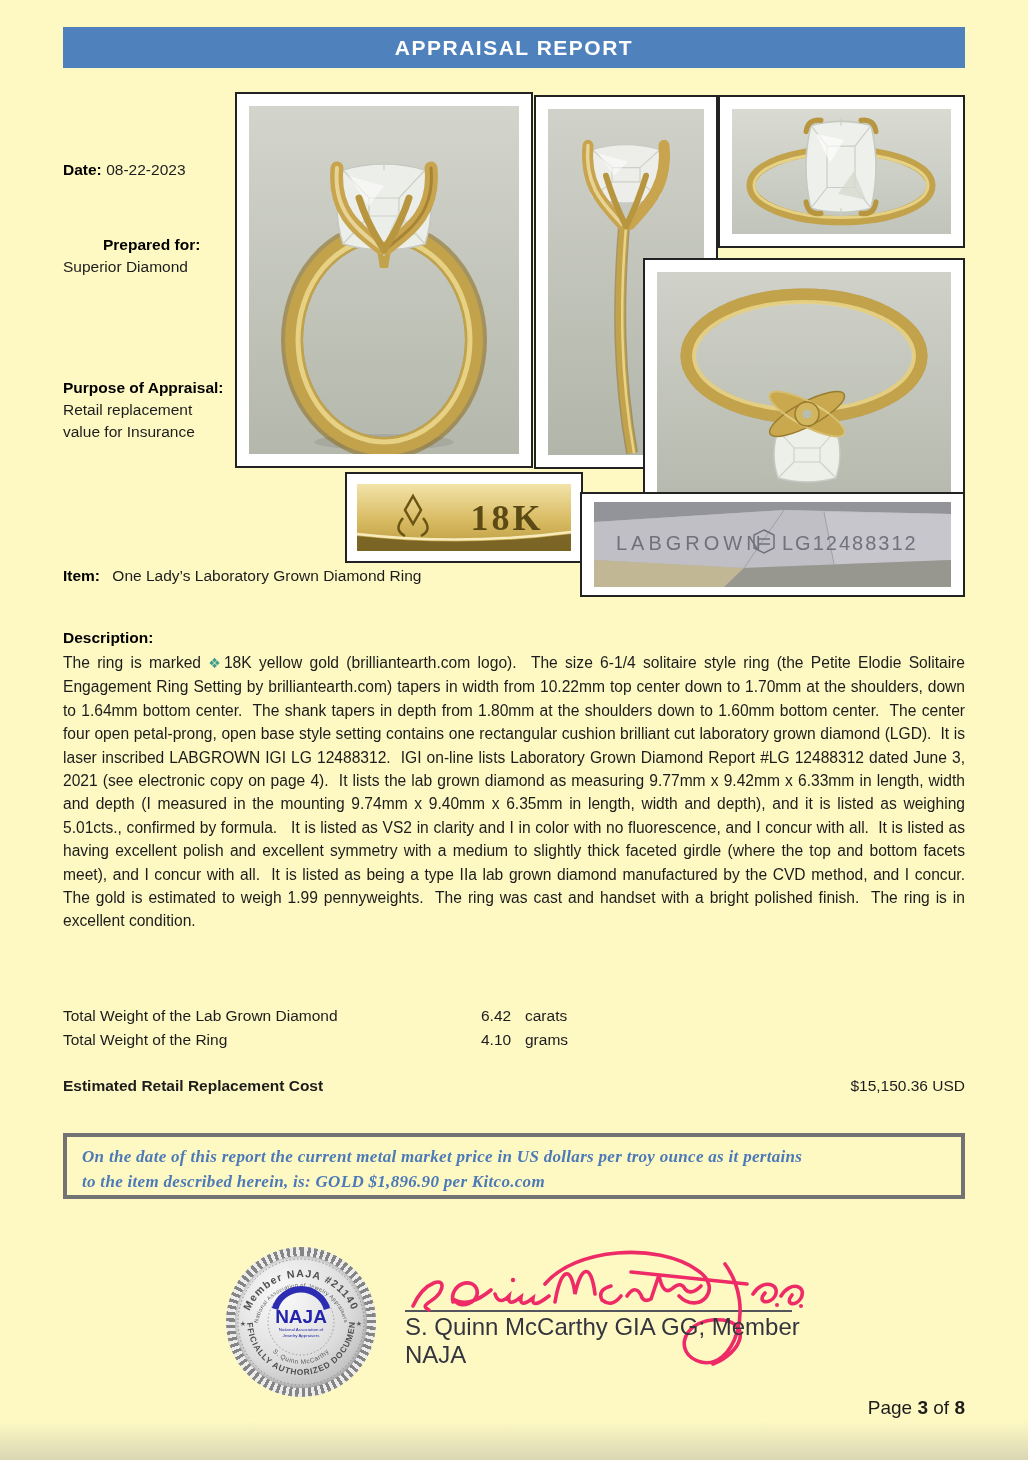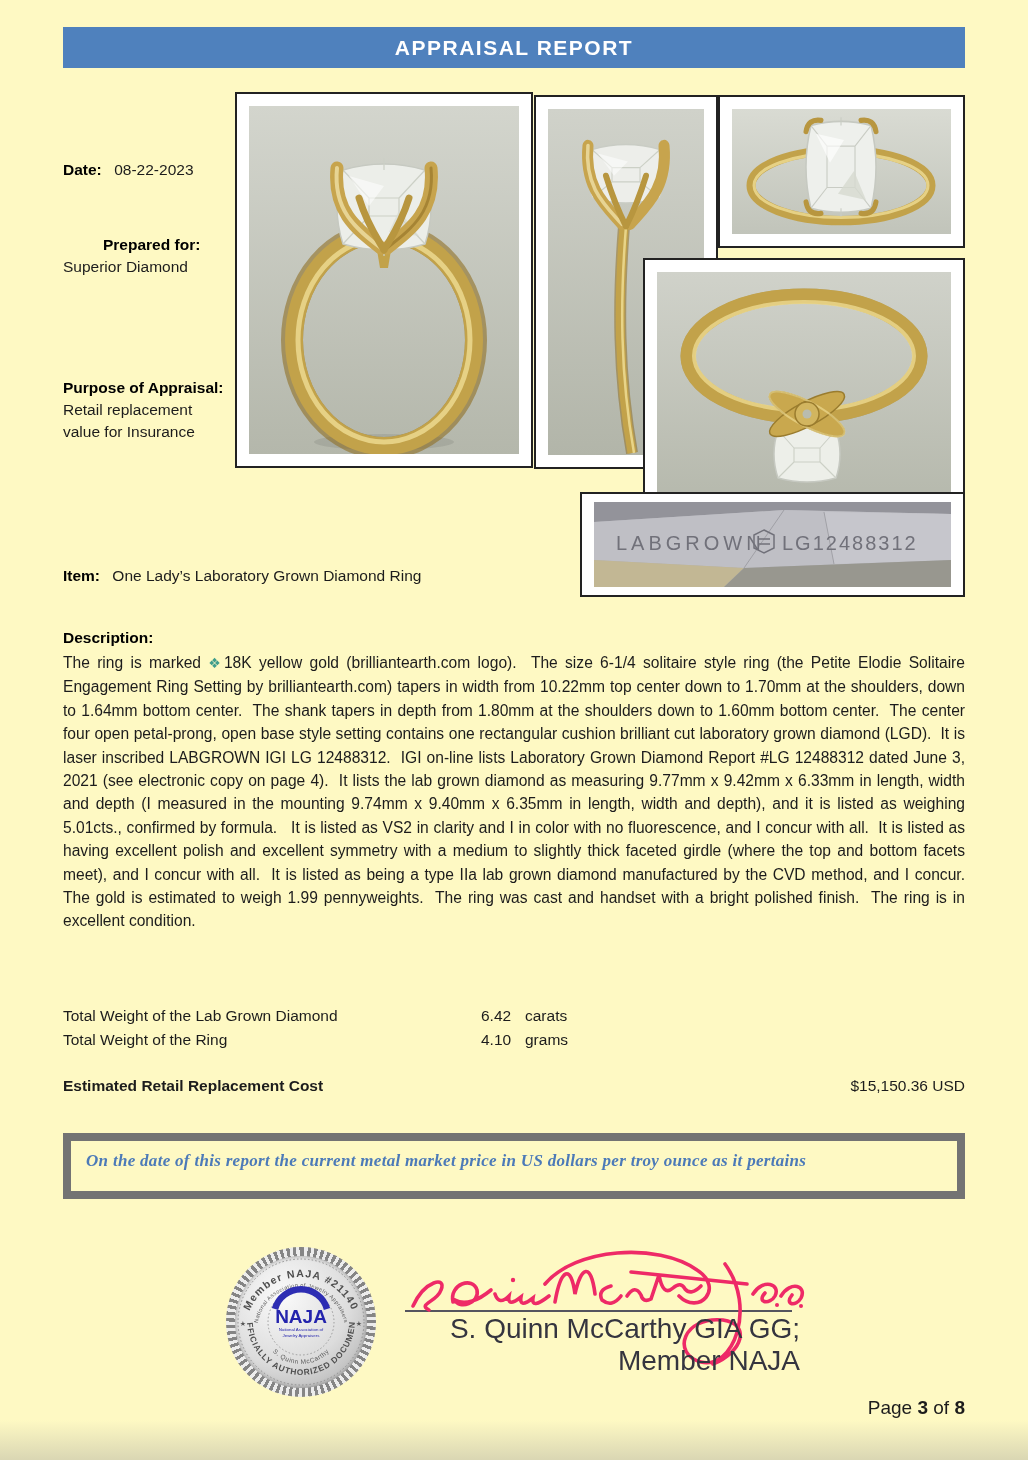--- a/index.html
+++ b/index.html
@@ -22,52 +22,52 @@
   .desc{left:63px;top:651px;width:902px;font-size:15.6px;line-height:23.4px;
         text-align:justify;white-space:pre-wrap;}
   .belogo{color:#3f9d8c;font-size:14px;}
   
   .trow{display:flex;font-size:15.5px;line-height:24px;}
   .trow .c1{width:418px;}
   .trow .c2{width:44px;}
   .estrow{left:63px;top:1077px;width:902px;display:flex;justify-content:space-between;font-size:15.5px;}
   .estrow .elab{font-weight:bold;}
   
-  .notebox{left:63px;top:1133px;width:902px;height:66px;border:8px solid #737373;box-sizing:border-box;
+  .notebox{left:63px;top:1133px;width:902px;height:66px;border:4px solid #737373;box-sizing:border-box;
            padding:7px 15px;font-family:"Liberation Serif",serif;font-style:italic;font-weight:bold;
            color:#4c7ab8;font-size:17px;line-height:25px;letter-spacing:.3px;}
   
   .seal{left:226px;top:1247px;width:150px;height:150px;}
   .seal-burst{position:absolute;inset:0;border-radius:50%;
       background:repeating-conic-gradient(#858585 0deg 2.6deg,#ececec 2.6deg 5.2deg);}
   .seal-ring{position:absolute;inset:9px;border-radius:50%;
       background:radial-gradient(circle at 36% 30%,#fafafa 0%,#dcdcdc 55%,#a6a6a6 100%);
       box-shadow:inset 0 0 4px rgba(0,0,0,.35);}
   .seal svg{position:absolute;inset:0;}
   
   .sig-svg{left:395px;top:1250px;}
-  .sig-name{left:405px;top:1313px;width:395px;text-align:right;font-size:28px;color:#35353f;}
+  .sig-name{left:405px;top:1313px;width:395px;text-align:left;font-size:24px;color:#35353f;}
   
   .pagefoot{top:1397px;right:63px;font-size:19px;color:#1c1c1c;}
   .pagefoot b{font-weight:bold;}
   .bottom-shade{left:0;bottom:0;width:1028px;height:40px;
       background:linear-gradient(to bottom,rgba(160,160,160,0),rgba(150,150,150,.35));}
 </style>
 </head>
 <body>
 
 <div class="page">
 
   <div class="abs titlebar">
     <span>APPRAISAL REPORT</span>
   </div>
 
   <div class="abs" style="left:63px;top:161px;">
     <span class="lab">Date:</span>
-    <span class="val" style="margin-left:8px;">08-22-2023</span>
+    <span class="val" style="">08-22-2023</span>
   </div>
   <div class="abs lab" style="left:63px;top:236px;margin-left:40px;">Prepared for:</div>
   <div class="abs val" style="left:63px;top:258px;">Superior Diamond</div>
   <div class="abs lab" style="left:63px;top:379px;">Purpose of Appraisal:</div>
   <div class="abs val" style="left:63px;top:401px;">Retail replacement</div>
   <div class="abs val" style="left:63px;top:423px;">value for Insurance</div>
 
   <div class="pframe" style="left:235px;top:92px;width:298px;height:376px;z-index:1;">
     <svg viewBox="0 0 270 348" preserveAspectRatio="none">
       <defs>
@@ -150,20 +150,39 @@
       <path d="M121,158 Q150,150 179,158 Q187,182 179,206 Q150,214 121,206 Q113,182 121,158 Z" fill="#edefe9" stroke="#c6c9c1" stroke-width="1.5"></path>
       <path d="M121,158 L137,176 M179,158 L163,176 M121,206 L137,190 M179,206 L163,190 M137,176 H163 V190 H137 Z" stroke="#ccd0c6" stroke-width="1.1" fill="none"></path>
       <ellipse cx="150" cy="142" rx="42" ry="12" transform="rotate(28 150 142)" fill="#c9a84e" stroke="#9a7c2e" stroke-width="1.5"></ellipse>
       <ellipse cx="150" cy="142" rx="42" ry="12" transform="rotate(-28 150 142)" fill="#c9a84e" stroke="#9a7c2e" stroke-width="1.5"></ellipse>
       <ellipse cx="150" cy="142" rx="42" ry="12" transform="rotate(28 150 142)" fill="none" stroke="#ecd98f" stroke-width="2" opacity=".7"></ellipse>
       <circle cx="150" cy="142" r="12" fill="#d2b55f" stroke="#9a7c2e" stroke-width="1.5"></circle>
       <circle cx="150" cy="142" r="4.5" fill="#b9bcb0"></circle>
     </svg>
   </div>
 
+  <div class="pframe" style="left:345px;top:472px;width:238px;height:91px;padding:10px;z-index:2;">
+    <svg viewBox="0 0 214 67" preserveAspectRatio="none">
+      <defs>
+          <linearGradient id="bg5" x1="0" y1="0" x2="0" y2="1">
+        <stop offset="0" stop-color="#f2e3a8"></stop>
+            <stop offset=".55" stop-color="#d8ba62"></stop>
+            <stop offset="1" stop-color="#b99a3f"></stop>
+          </linearGradient>
+        </defs>
+      <rect width="214" height="67" fill="url(#bg5)"></rect>
+      <path d="M0,52 Q107,64 214,50 L214,67 L0,67 Z" fill="#6e5a20" opacity=".85"></path>
+      <path d="M0,50 Q107,62 214,48" stroke="#fdf3c9" stroke-width="2.5" fill="none" opacity=".9"></path>
+      <g stroke="#6a5516" stroke-width="2.5" fill="none">
+        <path d="M56,12 L64,26 L56,40 L48,26 Z"></path>
+        <path d="M46,34 Q36,46 48,52 M66,34 Q76,46 64,52"></path>
+      </g>
+      <text x="150" y="46" text-anchor="middle" font-family="Liberation Serif, serif" font-size="36" font-weight="600" letter-spacing="3" fill="#5c4a14">18K</text>
+    </svg>
+  </div>
 
   <div class="pframe" style="left:580px;top:492px;width:385px;height:105px;padding:8px 12px;z-index:3;">
     <svg viewBox="0 0 357 85" preserveAspectRatio="none">
       <rect width="357" height="85" fill="#b0b0b6"></rect>
       <path d="M0,0 L357,0 L357,12 L190,8 L0,20 Z" fill="#93939a"></path>
       <path d="M0,20 L190,8 L357,12 L357,58 L150,66 L0,58 Z" fill="#bfbfc5"></path>
       <path d="M230,10 L357,12 L357,58 L240,62 Z" fill="#c9c9ce" opacity=".7"></path>
       <path d="M0,58 L150,66 L130,85 L0,85 Z" fill="#c2b794"></path>
       <path d="M150,66 L357,58 L357,85 L130,85 Z" fill="#98978f"></path>
       <path d="M190,8 L150,66 M230,10 L240,62" stroke="#8a8a90" stroke-width="1" opacity=".6"></path>
@@ -197,20 +216,21 @@
     </div>
   </div>
 
   <div class="abs estrow">
     <span class="elab">Estimated Retail Replacement Cost</span>
     <span>$15,150.36 USD</span>
   </div>
 
   <div class="abs notebox">
     <div>On the date of this report the current metal market price in US dollars per troy ounce as it pertains</div>
+    <div>to the item described herein, is:  GOLD $1,896.90 per Kitco.com</div>
   </div>
 
   <div class="abs seal">
     <div class="seal-burst"></div>
     <div class="seal-ring"></div>
     <svg viewBox="0 0 150 150">
       <defs>
         <path id="sealTop" d="M 19,86 A 56,56 0 0 1 131,86"></path>
         <path id="sealTopIn" d="M 31,84 A 44,44 0 0 1 119,84"></path>
         <path id="sealBot" d="M 21,74 A 54,54 0 0 0 129,74"></path>

